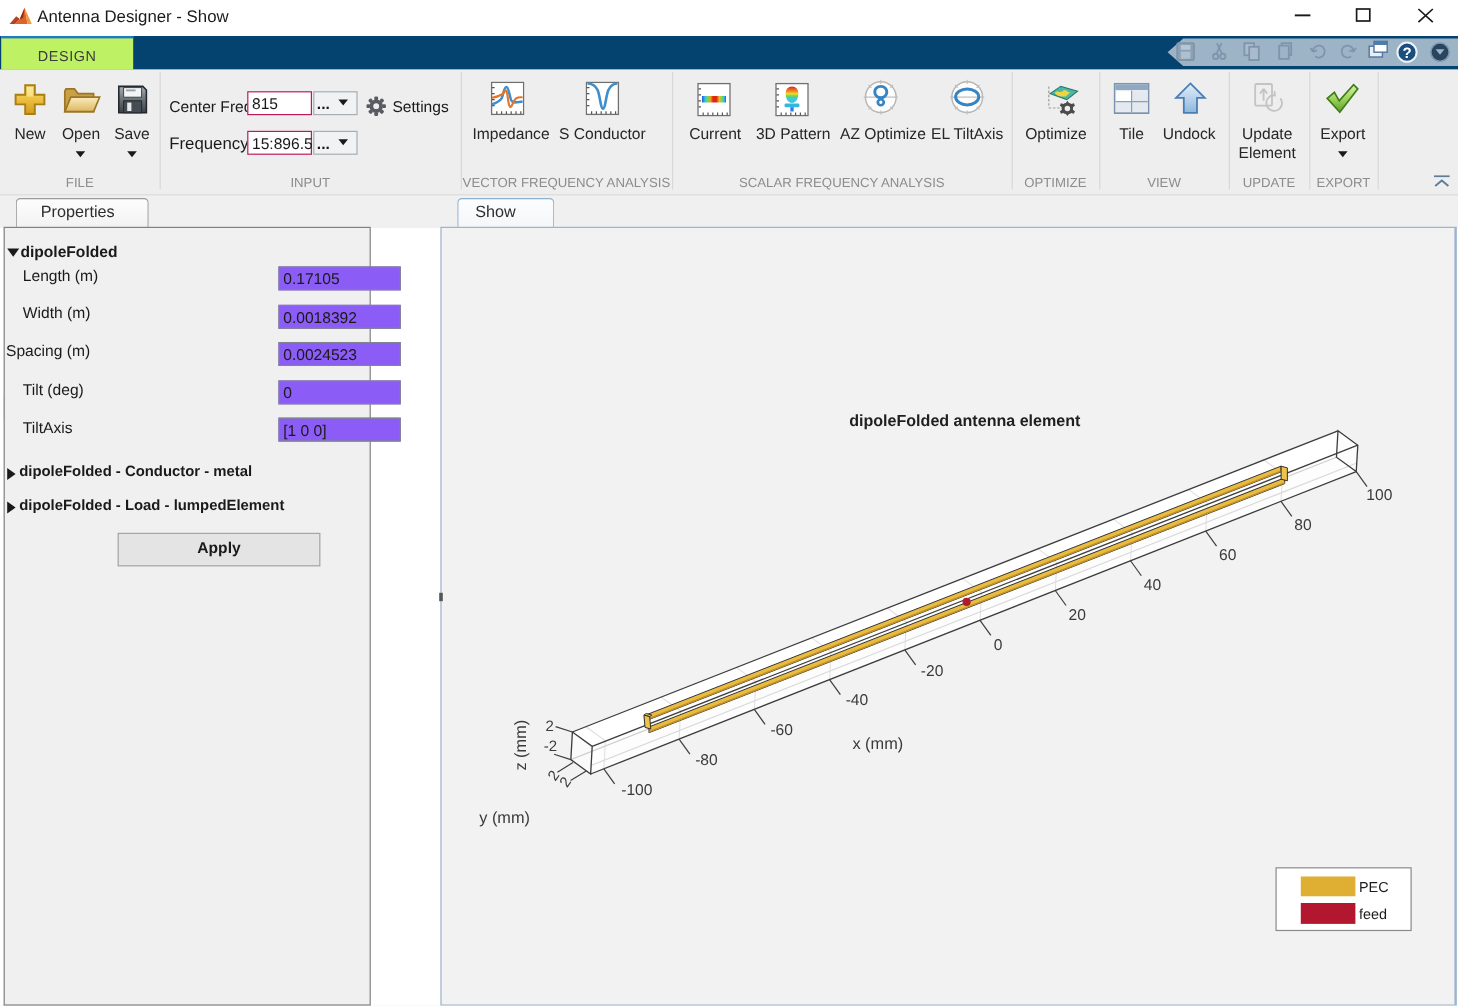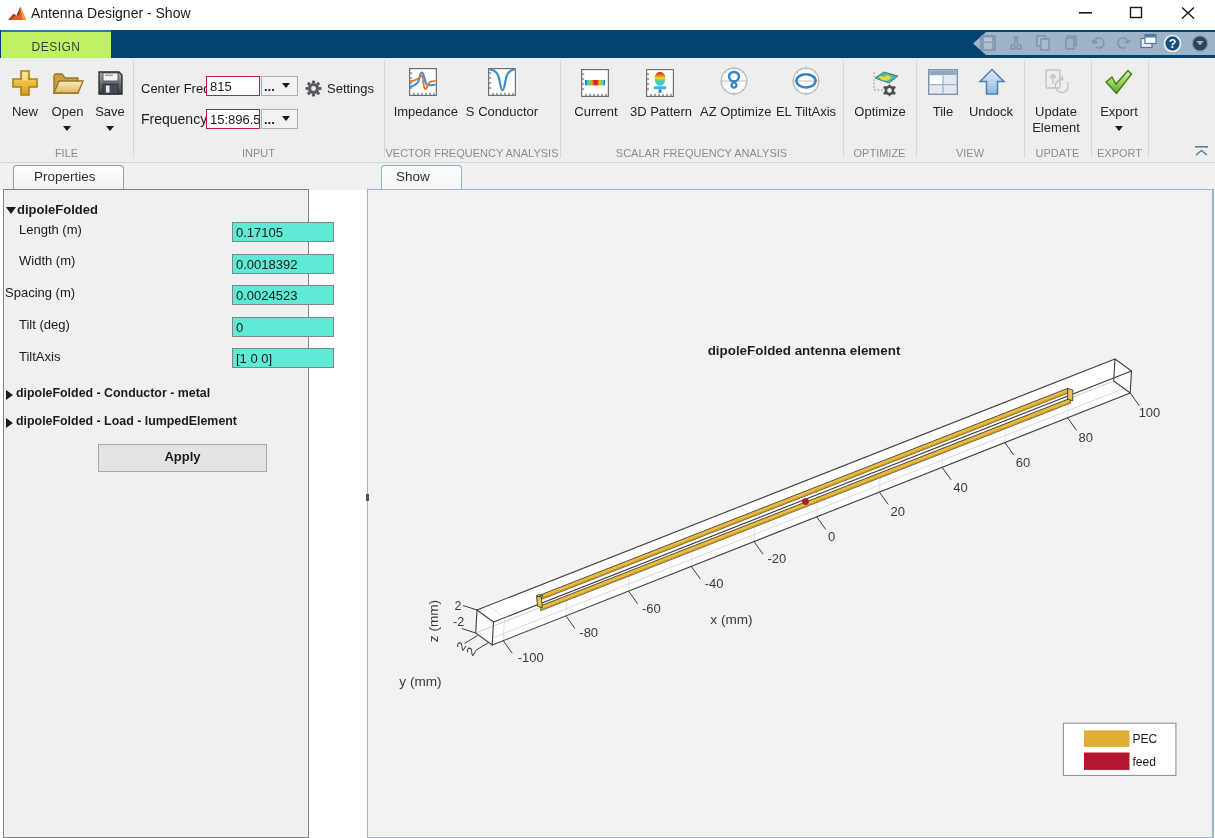--- a/index.html
+++ b/index.html
@@ -40,21 +40,21 @@
 #showtab span { position:absolute; left:14px; top:3px; font-size:13.5px; color:#2e2e2e; }
 
 #leftpanel { position:absolute; left:3px; top:189px; width:306px; height:649px;
   background:#f0f0f0; border:1px solid #828282; }
 .boldhead { position:absolute; font-size:12.4px; font-weight:bold; color:#1a1a1a; white-space:nowrap; }
 .tri-d { position:absolute; width:0; height:0; border-left:5px solid transparent;
   border-right:5px solid transparent; border-top:7px solid #1a1a1a; }
 .tri-r { position:absolute; width:0; height:0; border-top:5px solid transparent;
   border-bottom:5px solid transparent; border-left:7px solid #1a1a1a; }
 .plabel { position:absolute; font-size:13px; color:#1a1a1a; }
-.pfield { position:absolute; left:228px; width:102px; height:20px; background:#5eead4;
+.pfield { position:absolute; left:228px; width:102px; height:20px; background:#8b5cf6;
   border:1px solid #7f858d; font-size:13px; color:#1a1a1a; padding:2px 0 0 3px; }
 #applybtn { position:absolute; left:94px; top:254px; width:169px; height:28px;
   background:#e4e4e4; border:1px solid #a6a6a6; text-align:center;
   font-size:13px; font-weight:bold; color:#1a1a1a; padding-top:4px; }
 
 #rightpanel { position:absolute; left:367px; top:189px; width:847px; height:649px;
   background:#f2f2f2; border:1px solid #9cb4cf; border-width:1px 2px 1px 1px; }
 #splitmark { position:absolute; left:366px; top:494px; width:3px; height:7px; background:#555; }
 </style>
 </head>

